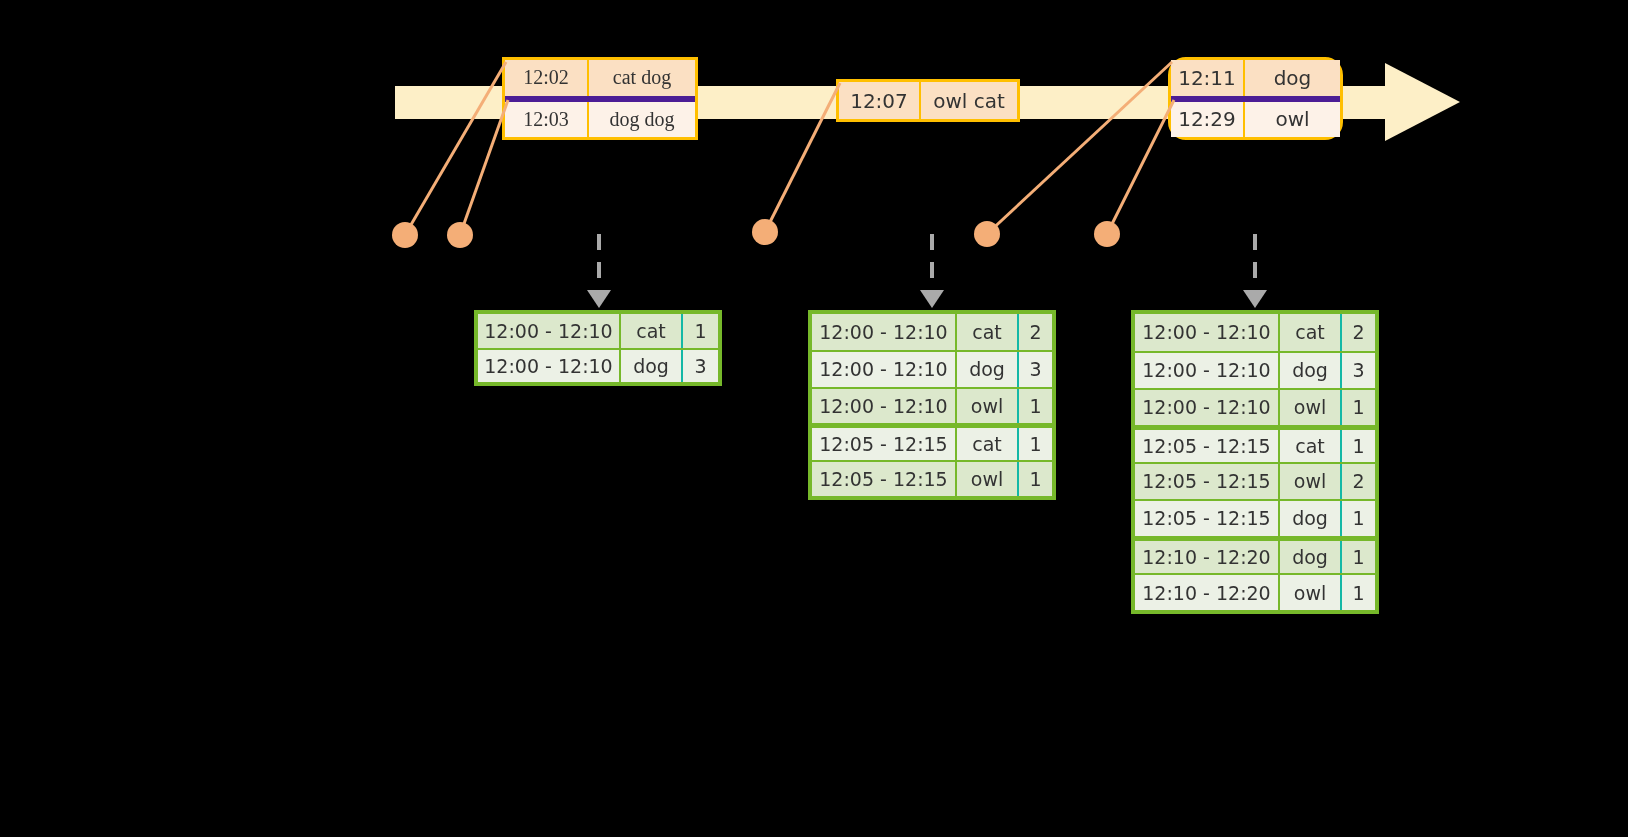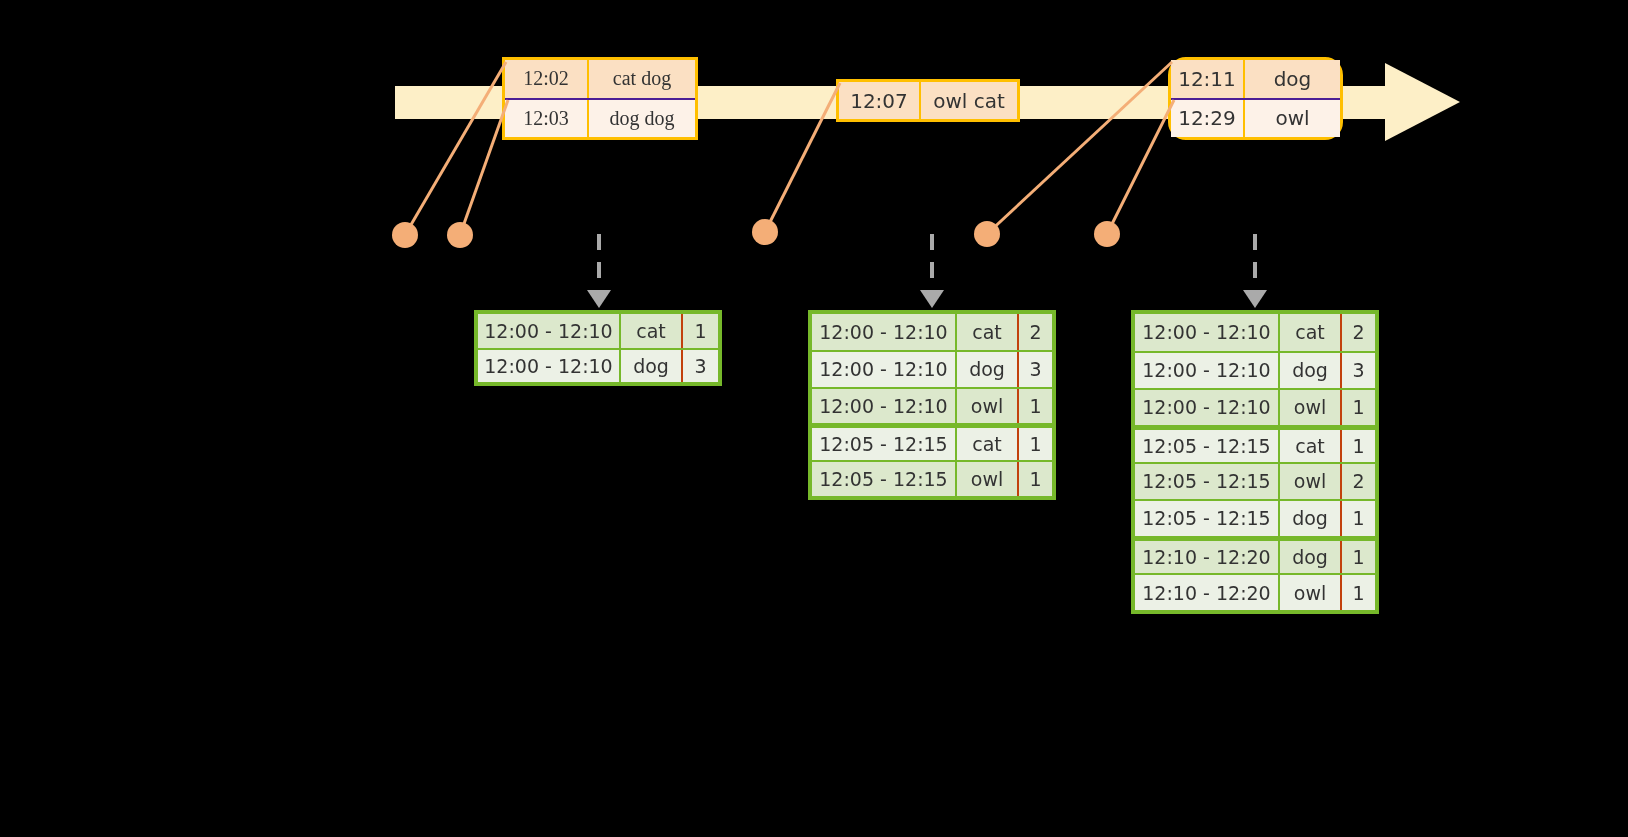--- a/index.html
+++ b/index.html
@@ -48,21 +48,21 @@
     box-sizing: border-box;
     display: flex;
     flex-direction: column;
   }
   .ev-row {
     display: flex;
     flex: 1 1 auto;
     box-sizing: border-box;
   }
   .ev-row + .ev-row {
-    border-top: 2px solid #4c1d95;
+    border-top: 6px solid #4c1d95;
     text-align: right;
   }
   .ev-row.shade-a { background: #FBE0C3; }
   .ev-row.shade-b { background: #FDF2E8; }
   .ev-time {
     box-sizing: border-box;
     border-right: 2px solid #FFBF00;
     display: flex;
     align-items: center;
     justify-content: center;
@@ -114,21 +114,21 @@
   .grow.grp { border-top-width: 5px; }
   .gcell {
     display: flex;
     align-items: center;
     justify-content: center;
     color: #333333;
     font-size: 19px;
     box-sizing: border-box;
   }
   .c-win { flex: 0 0 auto; border-right: 2px solid #76B82A; }
-  .c-key { flex: 0 0 auto; border-right: 2px solid #c2410c; }
+  .c-key { flex: 0 0 auto; border-right: 2px solid #14b8a6; }
   .c-cnt { flex: 1 1 auto; }
 
   #t1 { left: 474px; top: 310px; width: 248px; height: 76px; }
   #t1 .c-win { width: 143px; } #t1 .c-key { width: 62px; }
   #t2 { left: 808px; top: 310px; width: 248px; height: 190px; }
   #t2 .c-win { width: 145px; } #t2 .c-key { width: 62px; }
   #t3 { left: 1131px; top: 310px; width: 248px; height: 304px; }
   #t3 .c-win { width: 145px; } #t3 .c-key { width: 62px; }
 </style>
 </head>

